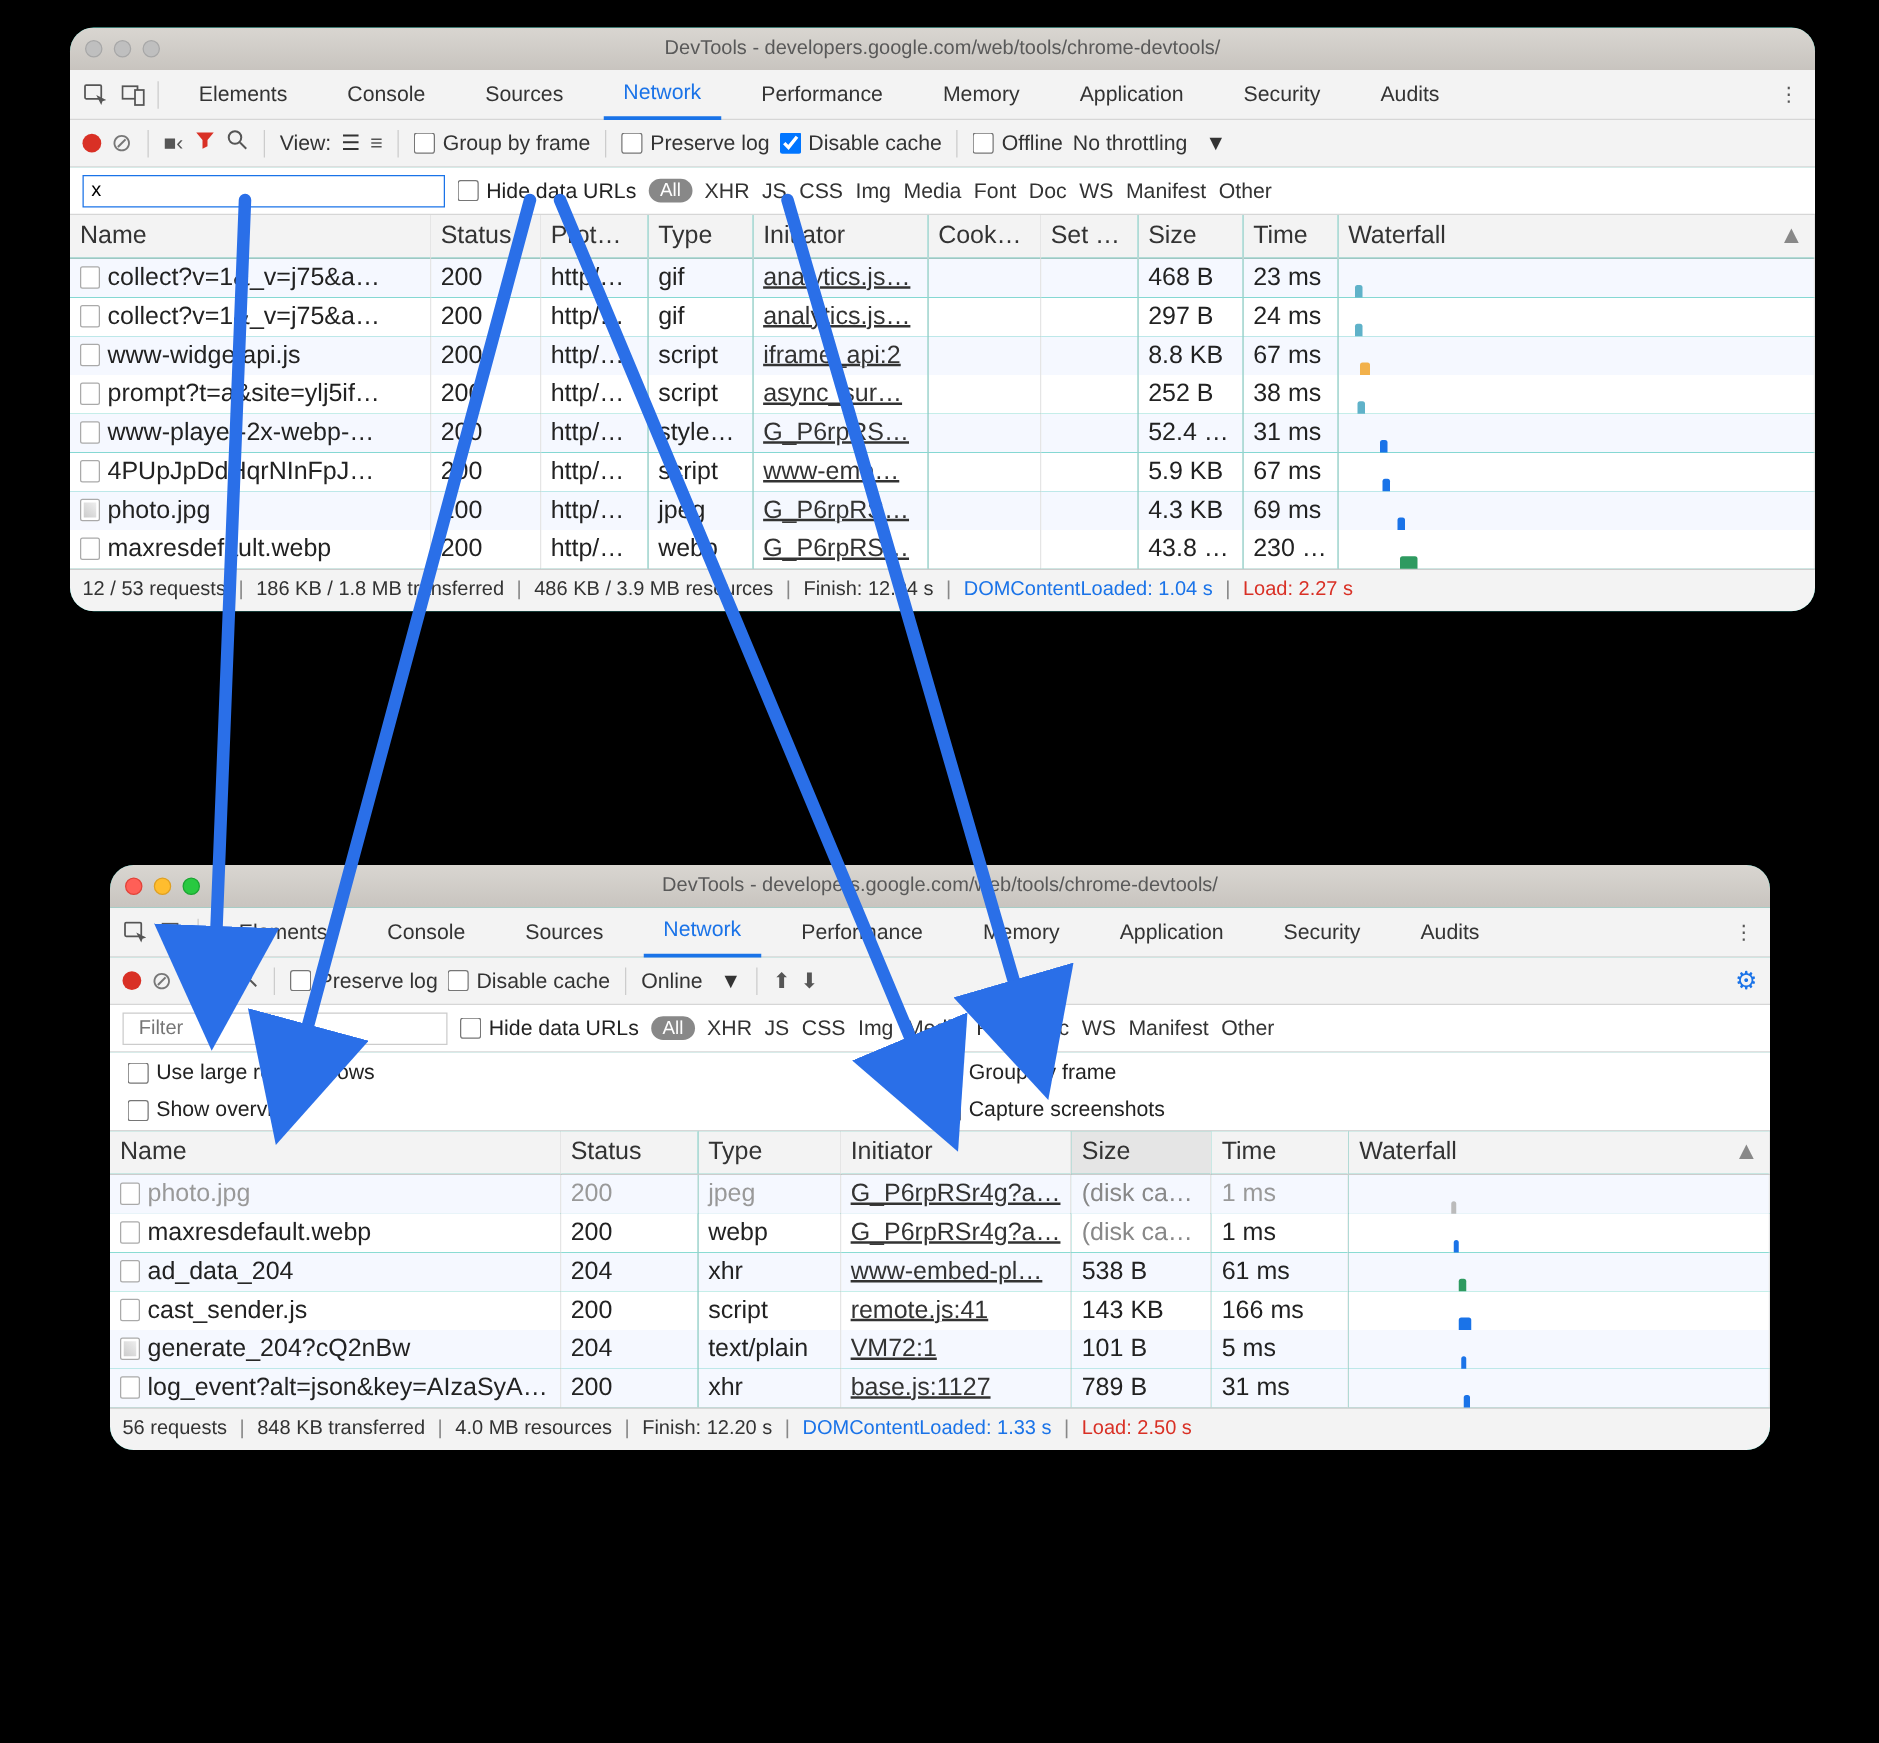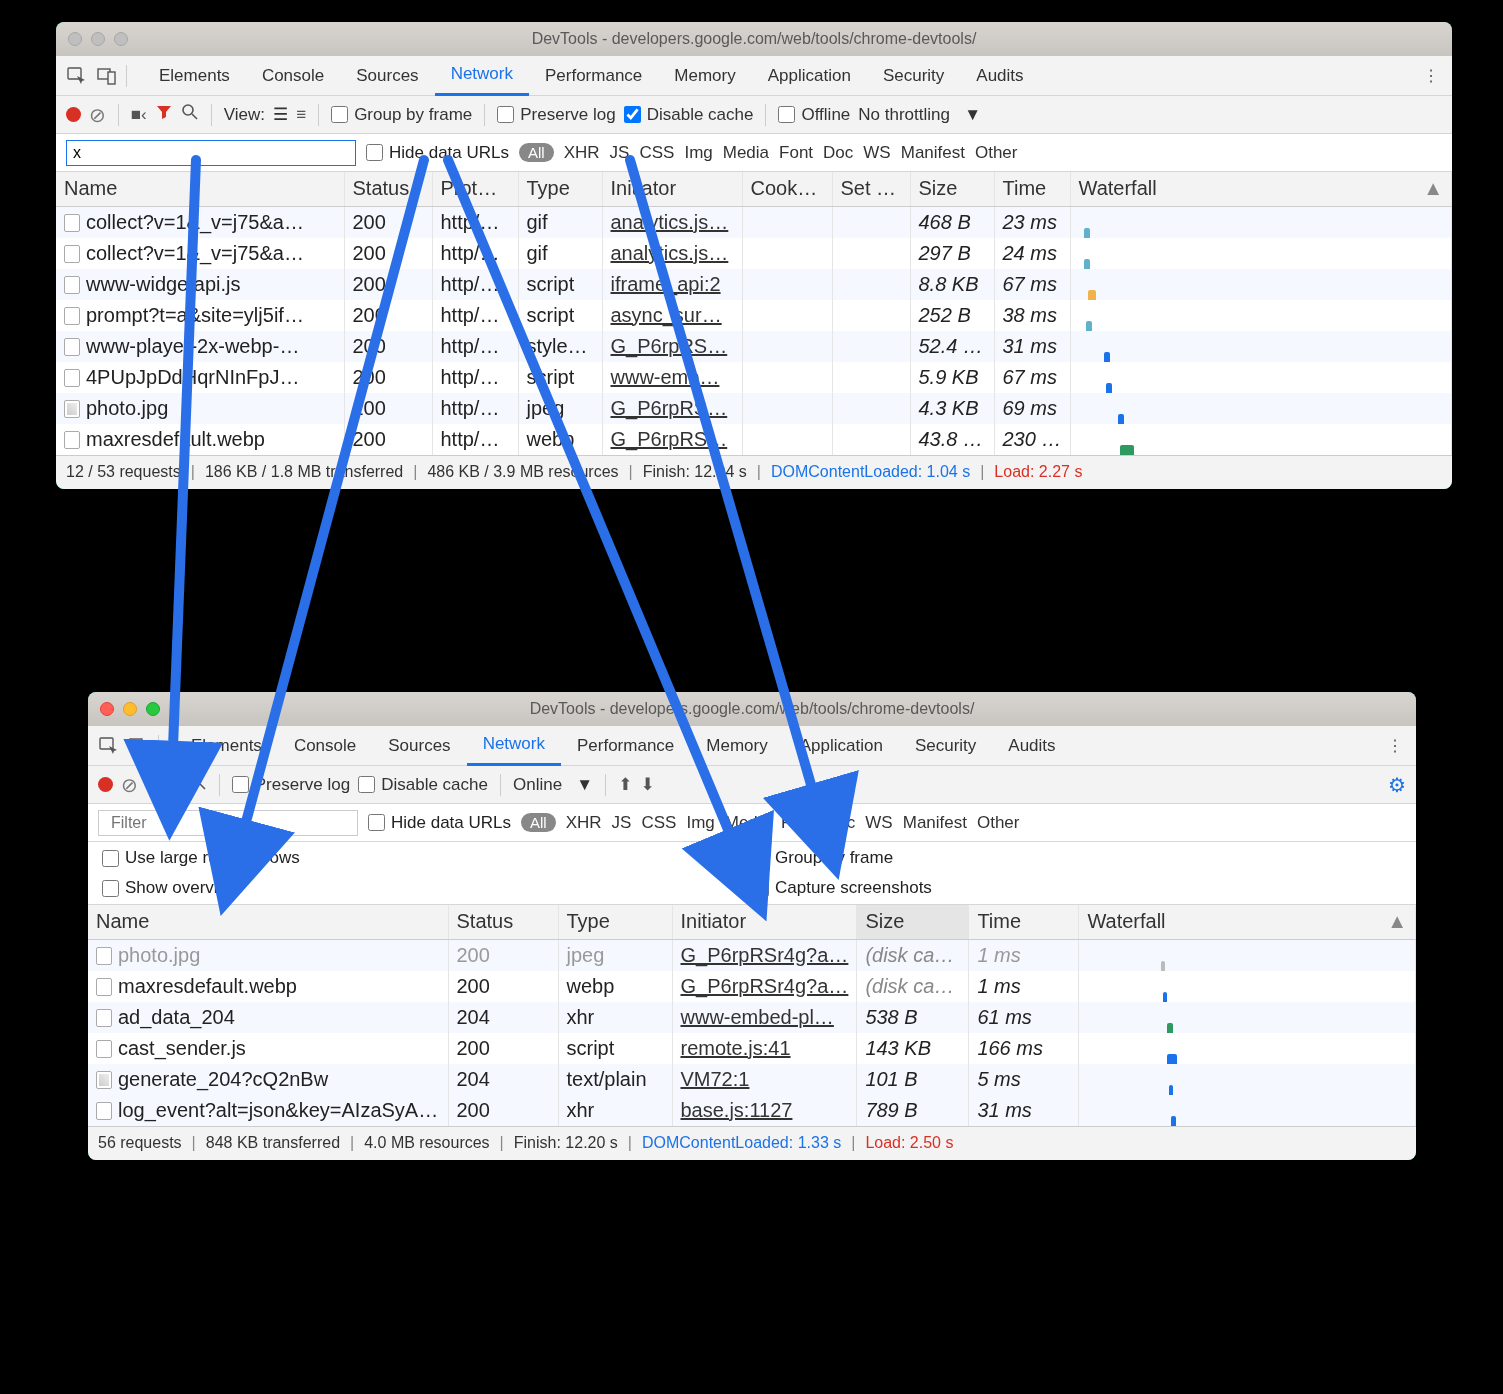--- a/index.html
+++ b/index.html
@@ -1,25 +1,25 @@
 <!DOCTYPE html>
 <html><head>
 <meta charset="utf-8">
 <style>
   * { box-sizing: border-box; margin: 0; padding: 0; }
   body { background: #000; font-family: -apple-system, BlinkMacSystemFont, "Segoe UI", Helvetica, Arial, sans-serif; font-size: 16px; color: #222; position: relative; width: 1503px; height: 1394px; }
-  .window { position: absolute; background: #14b8a6; border-radius: 8px; overflow: hidden; box-shadow: 0 14px 50px rgba(0,0,0,.6); }
+  .window { position: absolute; background: #14b8a6; border-radius: 19px; overflow: hidden; box-shadow: 0 14px 50px rgba(0,0,0,.6); }
   .titlebar { height: 34px; background: linear-gradient(#d9d6d1,#c8c4bf); display:flex; align-items:center; padding:0 10px; position:relative; }
   .traffic { display:flex; gap:9px; position:absolute; left:12px; top:10px;}
   .dot { width:14px; height:14px; border-radius:50%; background:#bfbfbf; border:1px solid #a7a7a7;}
   .dot.red{background:#ff5f57;border-color:#e24238;} .dot.yel{background:#ffbd2e;border-color:#dfa022;} .dot.grn{background:#28c940;border-color:#1ba532;}
   .title { margin:0 auto; font-size:16px; color:#595959; font-weight:400;}
   .tabs-row { display:flex; align-items:center; border-bottom:1px solid #d6d6d6; background:#f3f3f3; height:40px; padding:0 6px;}
   .icon-btn { width:30px; height:28px; display:flex; align-items:center; justify-content:center; color:#555; cursor:pointer;}
-  .tabs { display:flex; gap:0; margin-left:12px;}
+  .tabs { display:flex; gap:16px; margin-left:12px;}
   .tab { padding:0 16px; height:40px; display:flex; align-items:center; color:#333; cursor:pointer; font-size:17px;}
   .tab.active { color:#1a73e8; border-bottom:3px solid #1a73e8; }
   .more { margin-left:auto;}
   .toolbar { display:flex; align-items:center; height:38px; padding:0 10px; border-bottom:1px solid #d6d6d6; background:#f3f3f3; gap:8px; color:#333; font-size:17px;}
   .rec { width:15px; height:15px; border-radius:50%; background:#d93025;}
   .filter-icon { color:#d93025;}
   .sep{width:1px;height:22px;background:#ccc;margin:0 4px;}
   .cb { display:flex; align-items:center; gap:6px; white-space:nowrap;}
   .cb input {width:17px;height:17px;}
   .filter-row { display:flex; align-items:center; height:38px; padding:0 10px; border-bottom:1px solid #d6d6d6; background:#fff; gap:10px; font-size:17px;}
@@ -28,21 +28,21 @@
   .pill { background:#888; color:#fff; border-radius:10px; padding:1px 9px; font-size:15px;}
   .ftype { color:#333; cursor:pointer;}
   .opts-row{display:flex;padding:6px 14px;border-bottom:1px solid #d6d6d6;background:#fff;font-size:17px;}
   .opts-col{flex:1;display:flex;flex-direction:column;gap:10px;}
   .table { width:100%; border-collapse:collapse; font-size:20px;}
   .table th, .table td { text-align:left; padding:4px 8px; border-right:1px solid #e5e5e5; white-space:nowrap; overflow:hidden; text-overflow:ellipsis;}
   .table th { background:#f3f3f3; border-bottom:1px solid #ccc; font-weight:400; color:#333; height:34px; position:relative;}
   .table tr.odd td{background:#f5f8ff;}
   .table tr.even td{background:#fff;}
   .link{text-decoration:underline;color:#333;}
-  .size-col{text-align:left;font-style:italic;}
+  .size-col{text-align:left;}
   .fileicon{display:inline-block;width:16px;height:18px;border:1px solid #aaa;border-radius:2px;vertical-align:middle;margin-right:6px;background:#fff;position:relative;}
   .fileicon.img::after{content:"";position:absolute;inset:2px;background:linear-gradient(45deg,#ccc,#eee);}
   .status-row{height:34px;display:flex;align-items:center;padding:0 10px;border-top:1px solid #ccc;background:#f3f3f3;font-size:16px;color:#333;gap:6px;}
   .status-row .dcl{color:#1a73e8;} .status-row .load{color:#d93025;}
   .status-row .pipe{color:#888;margin:0 4px;}
   .wf-cell{position:relative;height:100%;}
   .wf-red{position:absolute;top:0;bottom:0;width:2px;background:#d93025;}
   .wf-blue{position:absolute;top:0;bottom:0;width:2px;background:#1a73e8;}
   .wf-bar{position:absolute;top:6px;height:14px;border-radius:2px;}
   .gear{color:#1a73e8;}

